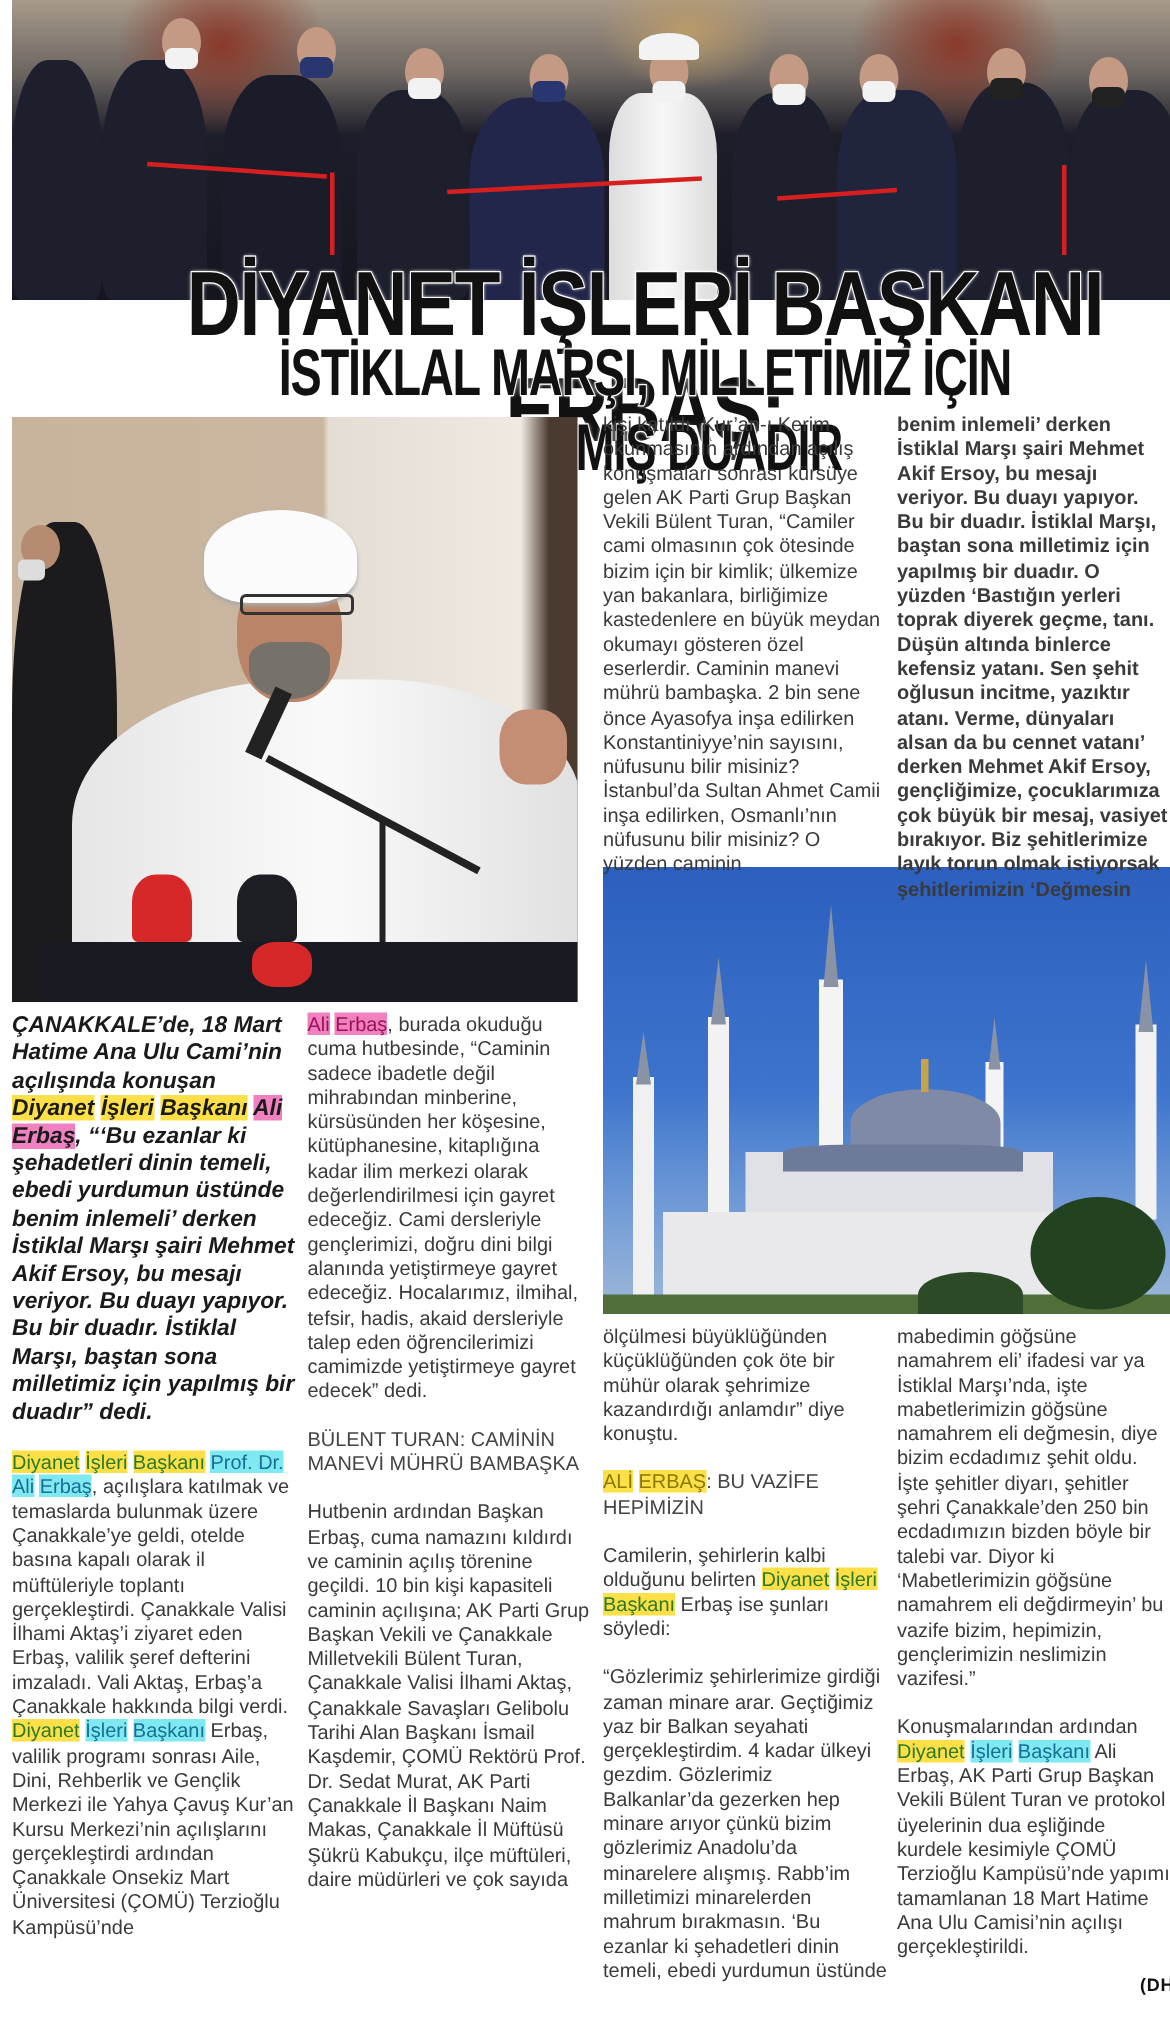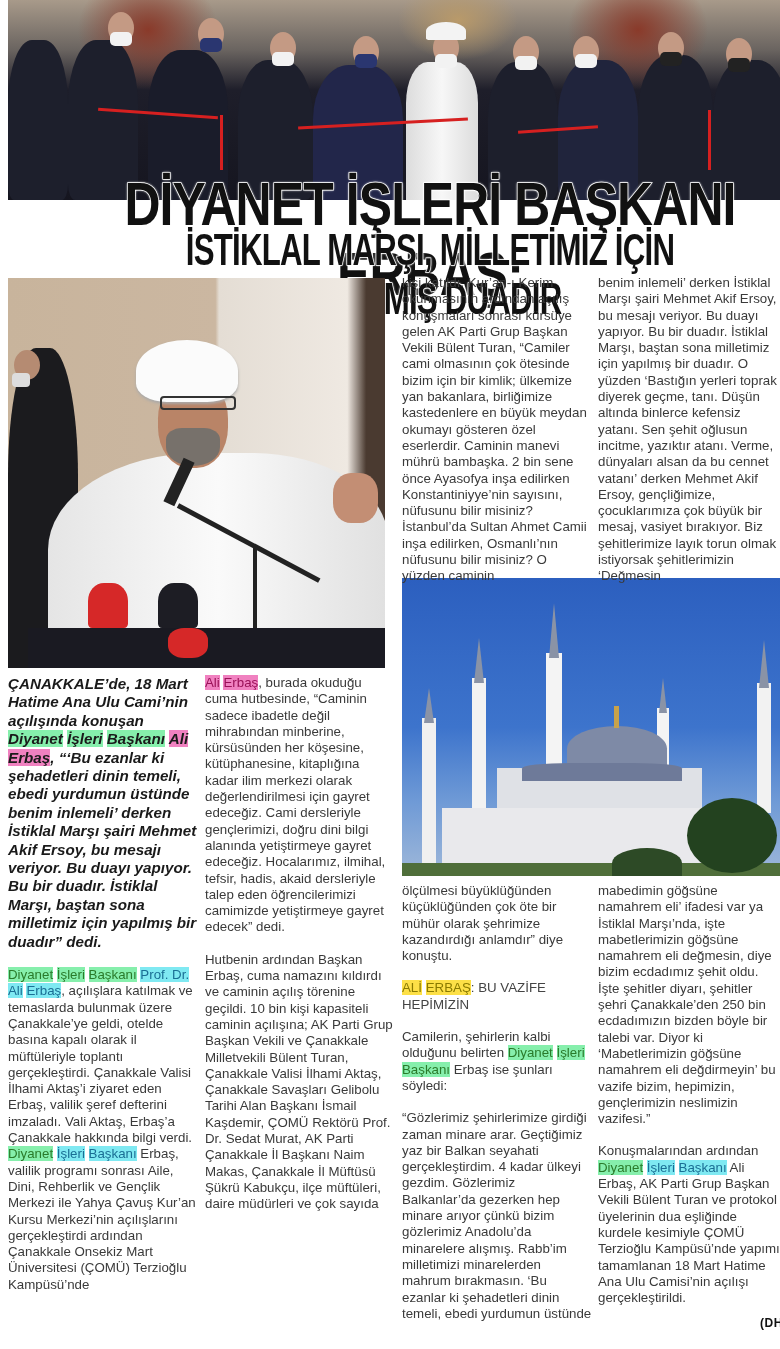--- a/index.html
+++ b/index.html
@@ -45,21 +45,21 @@
   }
   
   #mosque-photo {
     left: 402px; top: 578px; width: 378px; height: 298px; overflow: hidden;
     background: linear-gradient(180deg, #2c5fbf 0%, #3d74cc 50%, #6f9ad6 75%, #9fb8d9 100%);
   }
 
   .col { position: absolute; font-size: 13.3px; line-height: 16.3px; color: #3a3a3a; }
   .col p { margin: 0 0 16px 0; }
   .lead { font-weight: bold; font-style: italic; color: #1a1a1a; font-size: 15.2px; line-height: 18.4px; }
-  .hg { background: #86efac; color: #2a7a2a; }
+  .hg { background: #fde047; color: #2a7a2a; }
   .hp { background: #f081c0; color: #9a1258; }
   .hc { background: #7fe9f2; color: #1a6e94; }
   .hy { background: #fde047; color: #8a7a00; }
   .lead .hg, .lead .hp { color: inherit; }
   .subhead { color: #444; }
   #dha { position: absolute; left: 728px; top: 1316px; font-weight: bold; font-size: 12px; letter-spacing: 0.5px; color: #111; margin-left: 32px; }
 </style>
 </head>
 <body>
 
@@ -151,28 +151,29 @@
   </p>
   <p style="">
     <span class="hg">Diyanet</span> <span class="hg">İşleri</span> <span class="hg">Başkanı</span> <span class="hc">Prof. Dr. Ali</span> <span class="hc">Erbaş</span><span>, açılışlara katılmak ve temaslarda bulunmak üzere Çanakkale’ye geldi, otelde basına kapalı olarak il müftüleriyle toplantı gerçekleştirdi. Çanakkale Valisi İlhami Aktaş’i ziyaret eden Erbaş, valilik şeref defterini imzaladı. Vali Aktaş, Erbaş’a Çanakkale hakkında bilgi verdi. </span><span class="hg">Diyanet</span> <span class="hc">İşleri</span> <span class="hc">Başkanı</span><span> Erbaş, valilik programı sonrası Aile, Dini, Rehberlik ve Gençlik Merkezi ile Yahya Çavuş Kur’an Kursu Merkezi’nin açılışlarını gerçekleştirdi ardından Çanakkale Onsekiz Mart Üniversitesi (ÇOMÜ) Terzioğlu Kampüsü’nde</span>
   </p>
 </div>
 
 <div class="col" style="left:205px;top:675px;width:190px;">
   <p>
     <span class="hp">Ali</span> <span class="hp">Erbaş</span><span>, burada okuduğu cuma hutbesinde, “Caminin sadece ibadetle değil mihrabından minberine, kürsüsünden her köşesine, kütüphanesine, kitaplığına kadar ilim merkezi olarak değerlendirilmesi için gayret edeceğiz. Cami dersleriyle gençlerimizi, doğru dini bilgi alanında yetiştirmeye gayret edeceğiz. Hocalarımız, ilmihal, tefsir, hadis, akaid dersleriyle talep eden öğrencilerimizi camimizde yetiştirmeye gayret edecek” dedi.</span>
   </p>
+  <p class="subhead">BÜLENT TURAN: CAMİNİN MANEVİ MÜHRÜ BAMBAŞKA</p>
   <p>Hutbenin ardından Başkan Erbaş, cuma namazını kıldırdı ve caminin açılış törenine geçildi. 10 bin kişi kapasiteli caminin açılışına; AK Parti Grup Başkan Vekili ve Çanakkale Milletvekili Bülent Turan, Çanakkale Valisi İlhami Aktaş, Çanakkale Savaşları Gelibolu Tarihi Alan Başkanı İsmail Kaşdemir, ÇOMÜ Rektörü Prof. Dr. Sedat Murat, AK Parti Çanakkale İl Başkanı Naim Makas, Çanakkale İl Müftüsü Şükrü Kabukçu, ilçe müftüleri, daire müdürleri ve çok sayıda</p>
 </div>
 
 <div class="col" style="left:402px;top:275px;width:190px;">
   <p style="margin:0;">kişi katıldı. Kur’an-ı Kerim okunmasının ardından açılış konuşmaları sonrası kürsüye gelen AK Parti Grup Başkan Vekili Bülent Turan, “Camiler cami olmasının çok ötesinde bizim için bir kimlik; ülkemize yan bakanlara, birliğimize kastedenlere en büyük meydan okumayı gösteren özel eserlerdir. Caminin manevi mührü bambaşka. 2 bin sene önce Ayasofya inşa edilirken Konstantiniyye’nin sayısını, nüfusunu bilir misiniz? İstanbul’da Sultan Ahmet Camii inşa edilirken, Osmanlı’nın nüfusunu bilir misiniz? O yüzden caminin</p>
 </div>
 
-<div class="col" style="left:598px;top:275px;width:182px;">
+<div class="col" style="left:598px;top:275px;width:182px;font-weight:bold;">
   <p style="margin:0;">benim inlemeli’ derken İstiklal Marşı şairi Mehmet Akif Ersoy, bu mesajı veriyor. Bu duayı yapıyor. Bu bir duadır. İstiklal Marşı, baştan sona milletimiz için yapılmış bir duadır. O yüzden ‘Bastığın yerleri toprak diyerek geçme, tanı. Düşün altında binlerce kefensiz yatanı. Sen şehit oğlusun incitme, yazıktır atanı. Verme, dünyaları alsan da bu cennet vatanı’ derken Mehmet Akif Ersoy, gençliğimize, çocuklarımıza çok büyük bir mesaj, vasiyet bırakıyor. Biz şehitlerimize layık torun olmak istiyorsak şehitlerimizin ‘Değmesin</p>
 </div>
 
 <div class="col" style="left:402px;top:883px;width:190px;">
   <p>ölçülmesi büyüklüğünden küçüklüğünden çok öte bir mühür olarak şehrimize kazandırdığı anlamdır” diye konuştu.</p>
   <p class="subhead">
     <span class="hy">ALİ</span> <span class="hy">ERBAŞ</span><span>: BU VAZİFE HEPİMİZİN</span>
   </p>
   <p>
     <span>Camilerin, şehirlerin kalbi olduğunu belirten </span><span class="hg">Diyanet</span> <span class="hg">İşleri</span> <span class="hg">Başkanı</span><span> Erbaş ise şunları söyledi:</span>

